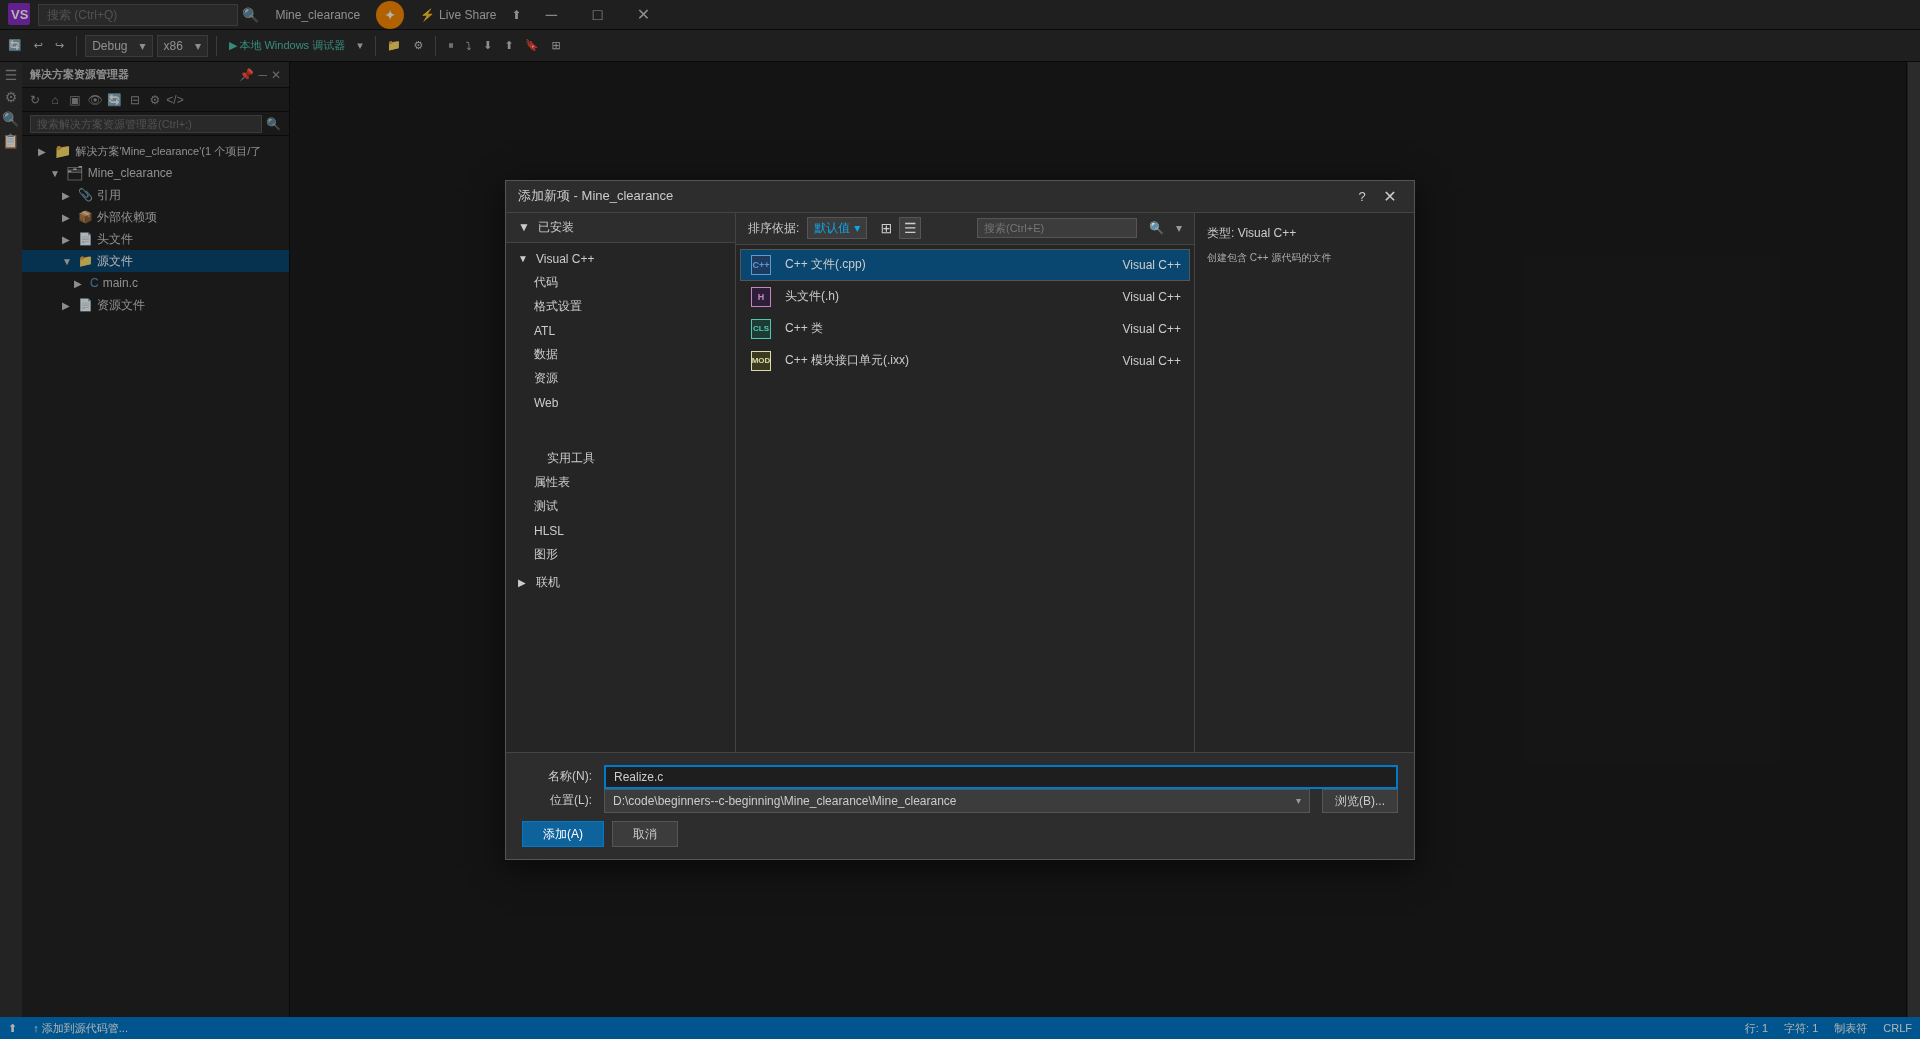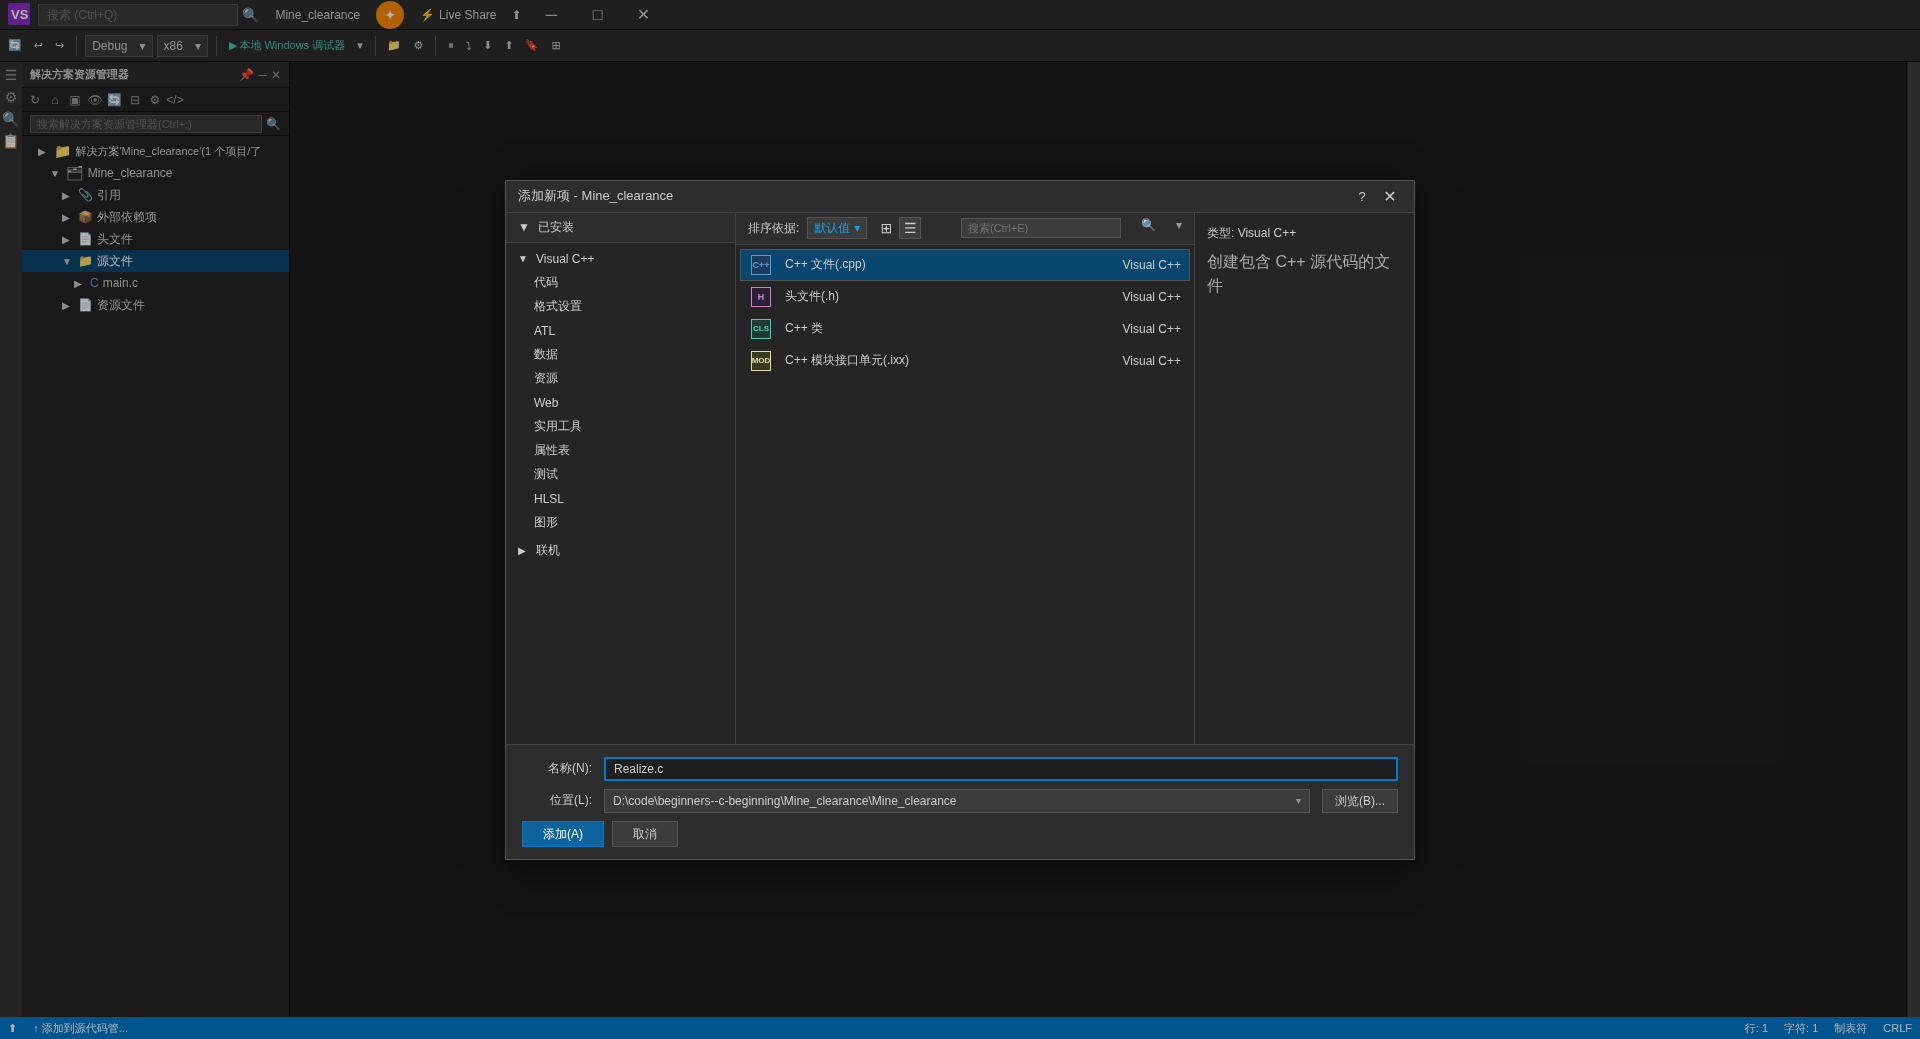--- a/index.html
+++ b/index.html
@@ -385,21 +385,22 @@
       justify-content: center;
       cursor: pointer;
       color: #ccc;
       font-size: 14px;
       border: 1px solid transparent;
     }
     .view-icon.active { border-color: #555; background: #3e3e3e; }
     .items-search {
       margin-left: auto;
       display: flex;
-      gap: 20px;
+      align-items: center;
+      gap: 12px;
     }
     .items-search input {
       background: #3c3c3c;
       border: 1px solid #555;
       color: #ccc;
       padding: 2px 6px;
       font-size: 11px;
       height: 20px;
       width: 160px;
     }
@@ -447,35 +448,34 @@
       background: #252526;
       border-left: 1px solid #444;
       padding: 12px;
     }
     .info-type {
       font-size: 12px;
       color: #ccc;
       margin-bottom: 8px;
     }
     .info-desc {
-      font-size: 16px;
+      font-size: 10px;
       color: #aaa;
       line-height: 1.5;
     }
 
     
     .dialog-bottom {
       border-top: 1px solid #444;
       padding: 12px 16px;
       background: #2d2d2d;
     }
     .form-row {
       display: flex;
       align-items: center;
-      margin-bottom: 8px;
       gap: 12px;
     }
     .form-label {
       width: 70px;
       font-size: 12px;
       color: #ccc;
       text-align: right;
     }
     .form-input {
       flex: 1;
@@ -789,21 +789,21 @@
           </div>
           <div class="cat-item" style="padding-left:28px;">
             <span>数据</span>
           </div>
           <div class="cat-item" style="padding-left:28px;">
             <span>资源</span>
           </div>
           <div class="cat-item" style="padding-left:28px;">
             <span>Web</span>
           </div>
-          <div class="cat-item" style="padding-left:28px;">
+          <div class="cat-item" style="padding-left:41px;margin-top:32px;">
             <span>实用工具</span>
           </div>
           <div class="cat-item" style="padding-left:28px;">
             <span>属性表</span>
           </div>
           <div class="cat-item" style="padding-left:28px;">
             <span>测试</span>
           </div>
           <div class="cat-item" style="padding-left:28px;">
             <span>HLSL</span>

